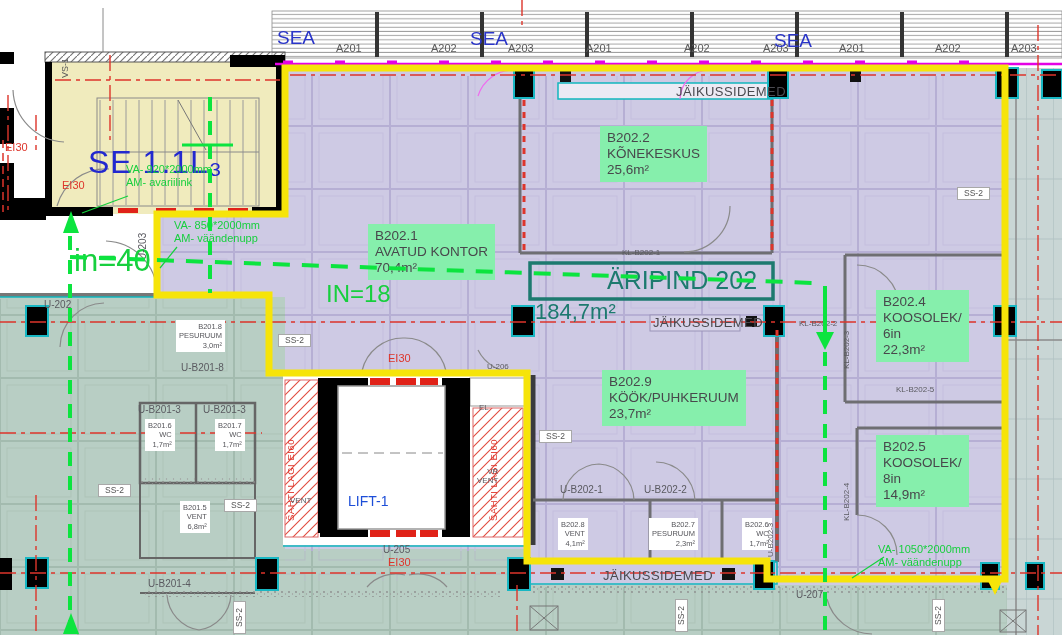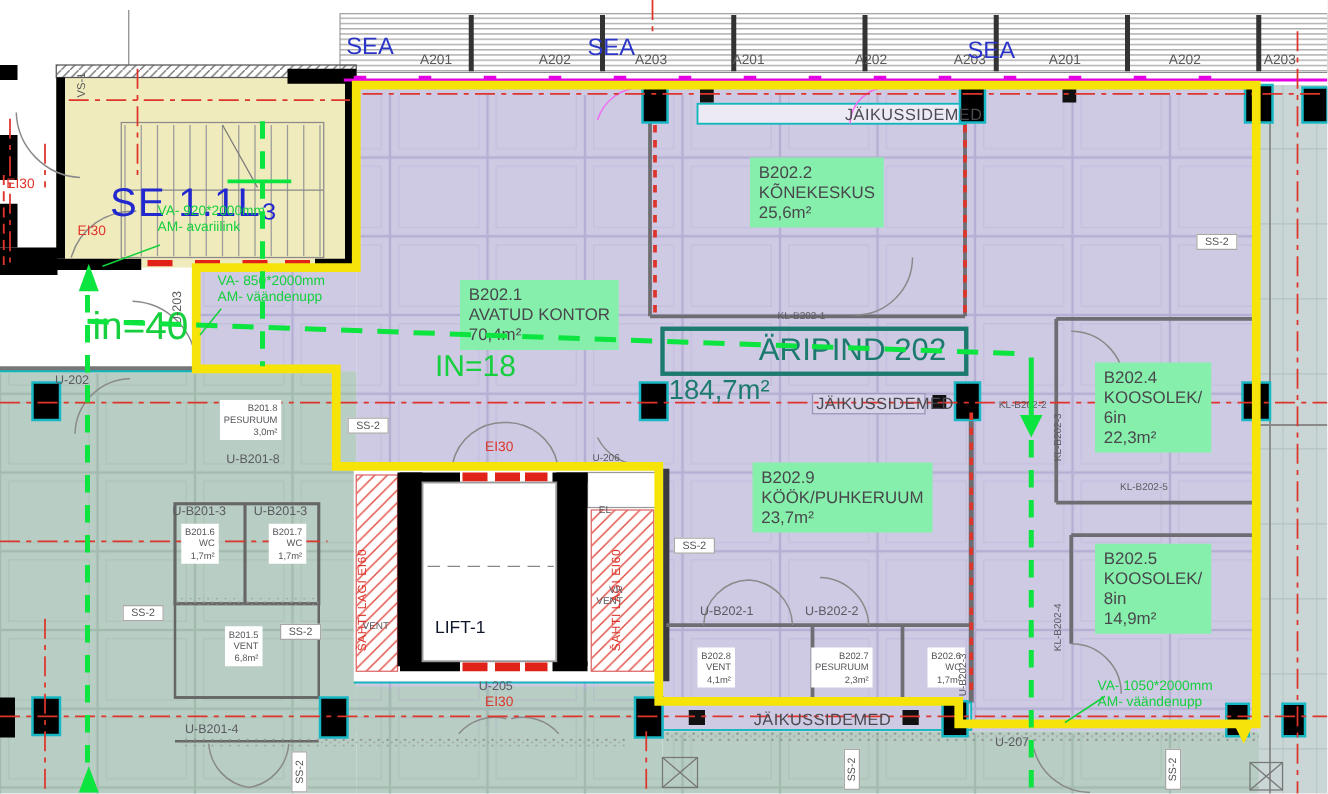--- a/index.html
+++ b/index.html
@@ -21,21 +21,21 @@
   .red-vert{font-size:9.5px;color:var(--c-red,#e03a2f);letter-spacing:.5px;}
   .room-lg{font-size:13.5px;background:#86efac;padding:4px 7px;color:#48484c;}
   .room-sm{font-size:7.5px;background:#fff;padding:2px 3px;text-align:right;color:#55555a;line-height:1.25;}
   .u-med{font-size:10px;color:#5a5a60;}
   .u-sm{font-size:8px;color:#5a5a60;}
   .kl{font-size:8px;color:#5a5a60;}
   .jk{font-size:13px;color:#4a4a50;letter-spacing:.4px;}
   .ss2{font-size:8.5px;background:#fff;border:1px solid #a8a8a8;padding:0 6px 1px;color:#555;}
   .teal-big{font-size:25px;color:var(--c-teal,#1d7a6f);}
   .teal-med{font-size:22px;color:var(--c-teal,#1d7a6f);}
-  .lift{font-size:14px;color:#0f172a;}
+  .lift{font-size:14px;color:#1d4ed8;}
 </style>
 </head>
 <body>
 
 <div class="plan">
 
 <svg class="layer" width="1062" height="635" viewBox="0 0 1062 635">
   <defs>
     <pattern id="hlines" width="8" height="4.2" patternUnits="userSpaceOnUse">
       <path d="M0,2H8" stroke="#979797" stroke-width="0.9"></path>
@@ -300,21 +300,21 @@
       <div class="lbl green-huge" style="left: 74px; top: 243px;">
         <div>in=40</div>
       </div>
       <div class="lbl u-med rot" style="left: 137px; top: 260px;">
         <div>U-203</div>
       </div>
       <div class="lbl green-note" style="left: 174px; top: 219px;">
         <div>VA- 850*2000mm</div>
         <div>AM- väändenupp</div>
       </div>
-      <div class="lbl green-big" style="left: 326px; top: 280px; margin-left: 22px;">
+      <div class="lbl green-big" style="left: 326px; top: 280px;">
         <div>IN=18</div>
       </div>
       <div class="lbl room-lg" style="left: 368px; top: 224px;">
         <div>B202.1</div>
         <div>AVATUD KONTOR</div>
         <div>70,4m²</div>
       </div>
       <div class="lbl room-lg" style="left: 600px; top: 126px;">
         <div>B202.2</div>
         <div>KÕNEKESKUS</div>
@@ -438,21 +438,21 @@
       <div class="lbl red-vert rot" style="left: 488px; top: 521px;">
         <div>ŠAHTI LAGI EI60</div>
       </div>
       <div class="lbl u-sm" style="left: 477px; top: 467px; text-align: right;">
         <div>VR</div>
         <div>VENT</div>
       </div>
       <div class="lbl red" style="left: 388px; top: 352px;">
         <div>EI30</div>
       </div>
-      <div class="lbl u-sm" style="left: 474px; top: 362px;">
+      <div class="lbl u-sm" style="left: 487px; top: 362px;">
         <div>U-206</div>
       </div>
       <div class="lbl u-med" style="left: 44px; top: 299px;">
         <div>U-202</div>
       </div>
       <div class="lbl u-med" style="left: 383px; top: 544px;">
         <div>U-205</div>
       </div>
       <div class="lbl red" style="left: 388px; top: 556px;">
         <div>EI30</div>

